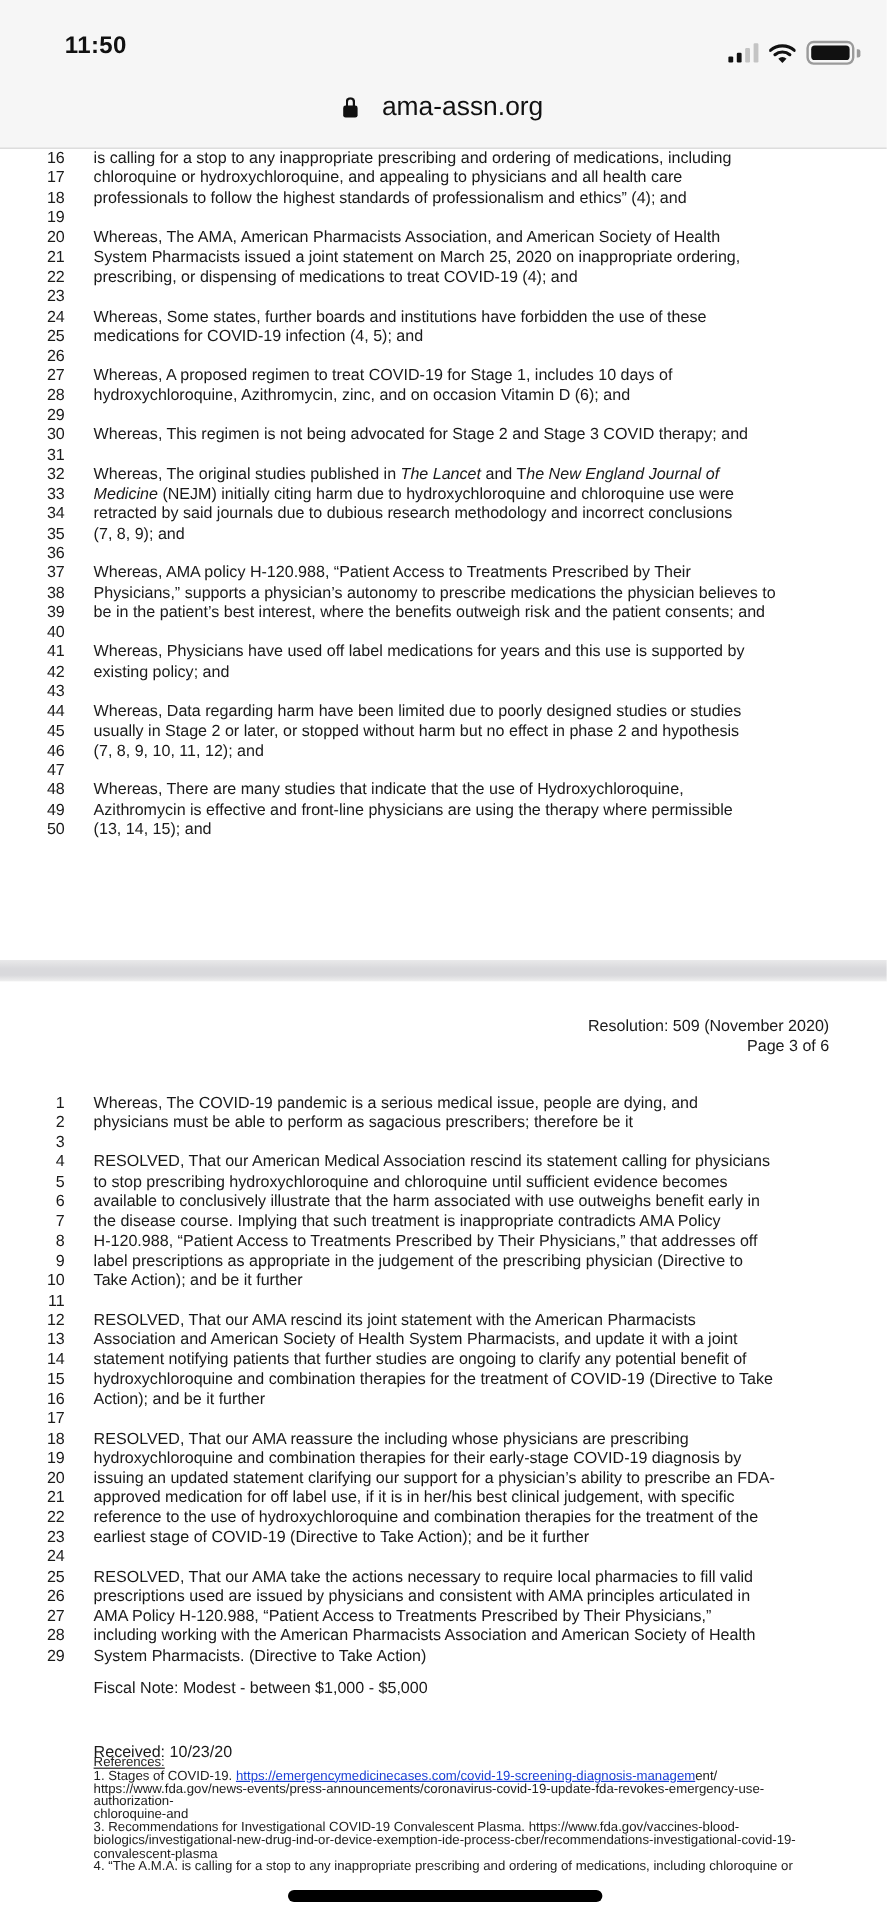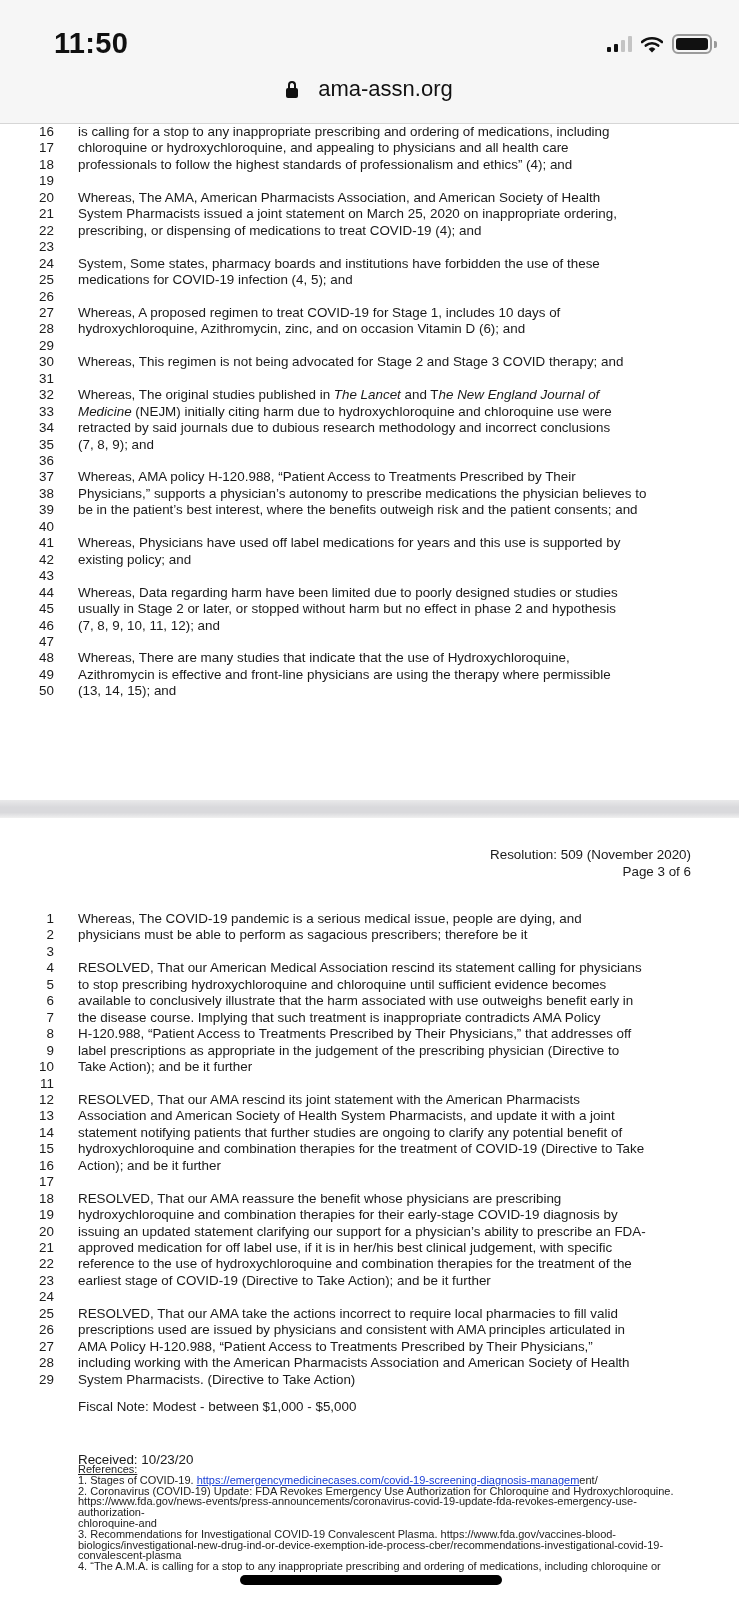--- a/index.html
+++ b/index.html
@@ -6,21 +6,21 @@
     html, body { width: 739px; height: 1600px; overflow: hidden; background: #ffffff; }
     body { font-family: "Liberation Sans", sans-serif; color: #111; position: relative; }
 
     
     .top-chrome {
       position: absolute; left: 0; top: 0; width: 739px; height: 124px;
       background: #f6f6f6; border-bottom: 1px solid #d6d6d6; z-index: 5;
     }
     .status-time {
       position: absolute; left: 54px; top: 27px;
-      font-size: 29px; font-weight: bold; letter-spacing: 0.3px; color: #111;
+      font-size: 20px; font-weight: bold; letter-spacing: 0.3px; color: #111;
     }
     .status-icons { position: absolute; right: 22px; top: 34px; display: flex; align-items: center; gap: 9px; }
     .signal { display: flex; align-items: flex-end; gap: 3px; height: 16px; }
     .signal span { width: 4px; background: #111; border-radius: 1px; display: block; }
     .signal span.dim { background: #c4c4c4; }
     .wifi { width: 22px; height: 17px; }
     .battery { display: flex; align-items: center; }
     .battery .body { width: 40px; height: 20px; border: 2px solid #9a9a9a; border-radius: 6px; padding: 2px; }
     .battery .fill { width: 100%; height: 100%; background: #111; border-radius: 3px; }
     .battery .nub { width: 3px; height: 7px; background: #9a9a9a; border-radius: 0 2px 2px 0; margin-left: 2px; }
@@ -124,21 +124,21 @@
     <div class="doc-line" style="top: 98.7px;">
       <span class="ln">22</span>
       <span class="tx"><span>prescribing, or dispensing of medications to treat COVID-19 (4); and</span></span>
     </div>
     <div class="doc-line" style="top: 115.15px;">
       <span class="ln">23</span>
       <span class="tx"><span></span></span>
     </div>
     <div class="doc-line" style="top: 131.6px;">
       <span class="ln">24</span>
-      <span class="tx"><span>System, Some states, pharmacy boards and institutions have forbidden the use of these</span></span>
+      <span class="tx"><span>Whereas, Some states, further boards and institutions have forbidden the use of these</span></span>
     </div>
     <div class="doc-line" style="top: 148.05px;">
       <span class="ln">25</span>
       <span class="tx"><span>medications for COVID-19 infection (4, 5); and</span></span>
     </div>
     <div class="doc-line" style="top: 164.5px;">
       <span class="ln">26</span>
       <span class="tx"><span></span></span>
     </div>
     <div class="doc-line" style="top: 180.95px;">
@@ -310,21 +310,21 @@
       <div class="doc-line" style="top: 339.75px;">
         <span class="ln">16</span>
         <span class="tx"><span>Action); and be it further</span></span>
       </div>
       <div class="doc-line" style="top: 356.2px;">
         <span class="ln">17</span>
         <span class="tx"><span></span></span>
       </div>
       <div class="doc-line" style="top: 372.65px;">
         <span class="ln">18</span>
-        <span class="tx"><span>RESOLVED, That our AMA reassure the benefit whose physicians are prescribing</span></span>
+        <span class="tx"><span>RESOLVED, That our AMA reassure the including whose physicians are prescribing</span></span>
       </div>
       <div class="doc-line" style="top: 389.1px;">
         <span class="ln">19</span>
         <span class="tx"><span>hydroxychloroquine and combination therapies for their early-stage COVID-19 diagnosis by</span></span>
       </div>
       <div class="doc-line" style="top: 405.55px;">
         <span class="ln">20</span>
         <span class="tx"><span>issuing an updated statement clarifying our support for a physician’s ability to prescribe an FDA-</span></span>
       </div>
       <div class="doc-line" style="top: 422px;">
@@ -338,21 +338,21 @@
       <div class="doc-line" style="top: 454.9px;">
         <span class="ln">23</span>
         <span class="tx"><span>earliest stage of COVID-19 (Directive to Take Action); and be it further</span></span>
       </div>
       <div class="doc-line" style="top: 471.35px;">
         <span class="ln">24</span>
         <span class="tx"><span></span></span>
       </div>
       <div class="doc-line" style="top: 487.8px;">
         <span class="ln">25</span>
-        <span class="tx"><span>RESOLVED, That our AMA take the actions incorrect to require local pharmacies to fill valid</span></span>
+        <span class="tx"><span>RESOLVED, That our AMA take the actions necessary to require local pharmacies to fill valid</span></span>
       </div>
       <div class="doc-line" style="top: 504.25px;">
         <span class="ln">26</span>
         <span class="tx"><span>prescriptions used are issued by physicians and consistent with AMA principles articulated in</span></span>
       </div>
       <div class="doc-line" style="top: 520.7px;">
         <span class="ln">27</span>
         <span class="tx"><span>AMA Policy H-120.988, “Patient Access to Treatments Prescribed by Their Physicians,”</span></span>
       </div>
       <div class="doc-line" style="top: 537.15px;">
@@ -366,21 +366,20 @@
     </div>
   <div class="plain-text" style="top:581px;">Fiscal Note: Modest - between $1,000 - $5,000</div>
   <div class="plain-text" style="top:614px;margin-top:20px;">Received: 10/23/20</div>
 
   <div class="refs">
     <div class="ref-title">References:</div>
     <div>
       <span>1. Stages of COVID-19. </span><a>https://emergencymedicinecases.com/covid-19-screening-diagnosis-managem</a><span>ent/</span>
     </div>
     <div>
-      <div>2.  Coronavirus (COVID-19) Update: FDA Revokes Emergency Use Authorization for Chloroquine and Hydroxychloroquine.</div>
       <div>https://www.fda.gov/news-events/press-announcements/coronavirus-covid-19-update-fda-revokes-emergency-use-authorization-</div>
       <div>chloroquine-and</div>
     </div>
     <div>
       <div>3. Recommendations for Investigational COVID-19 Convalescent Plasma.  https://www.fda.gov/vaccines-blood-</div>
       <div>biologics/investigational-new-drug-ind-or-device-exemption-ide-process-cber/recommendations-investigational-covid-19-</div>
       <div>convalescent-plasma</div>
     </div>
     <div>
       <div>4. “The A.M.A. is calling for a stop to any inappropriate prescribing and ordering of medications, including chloroquine or</div>

